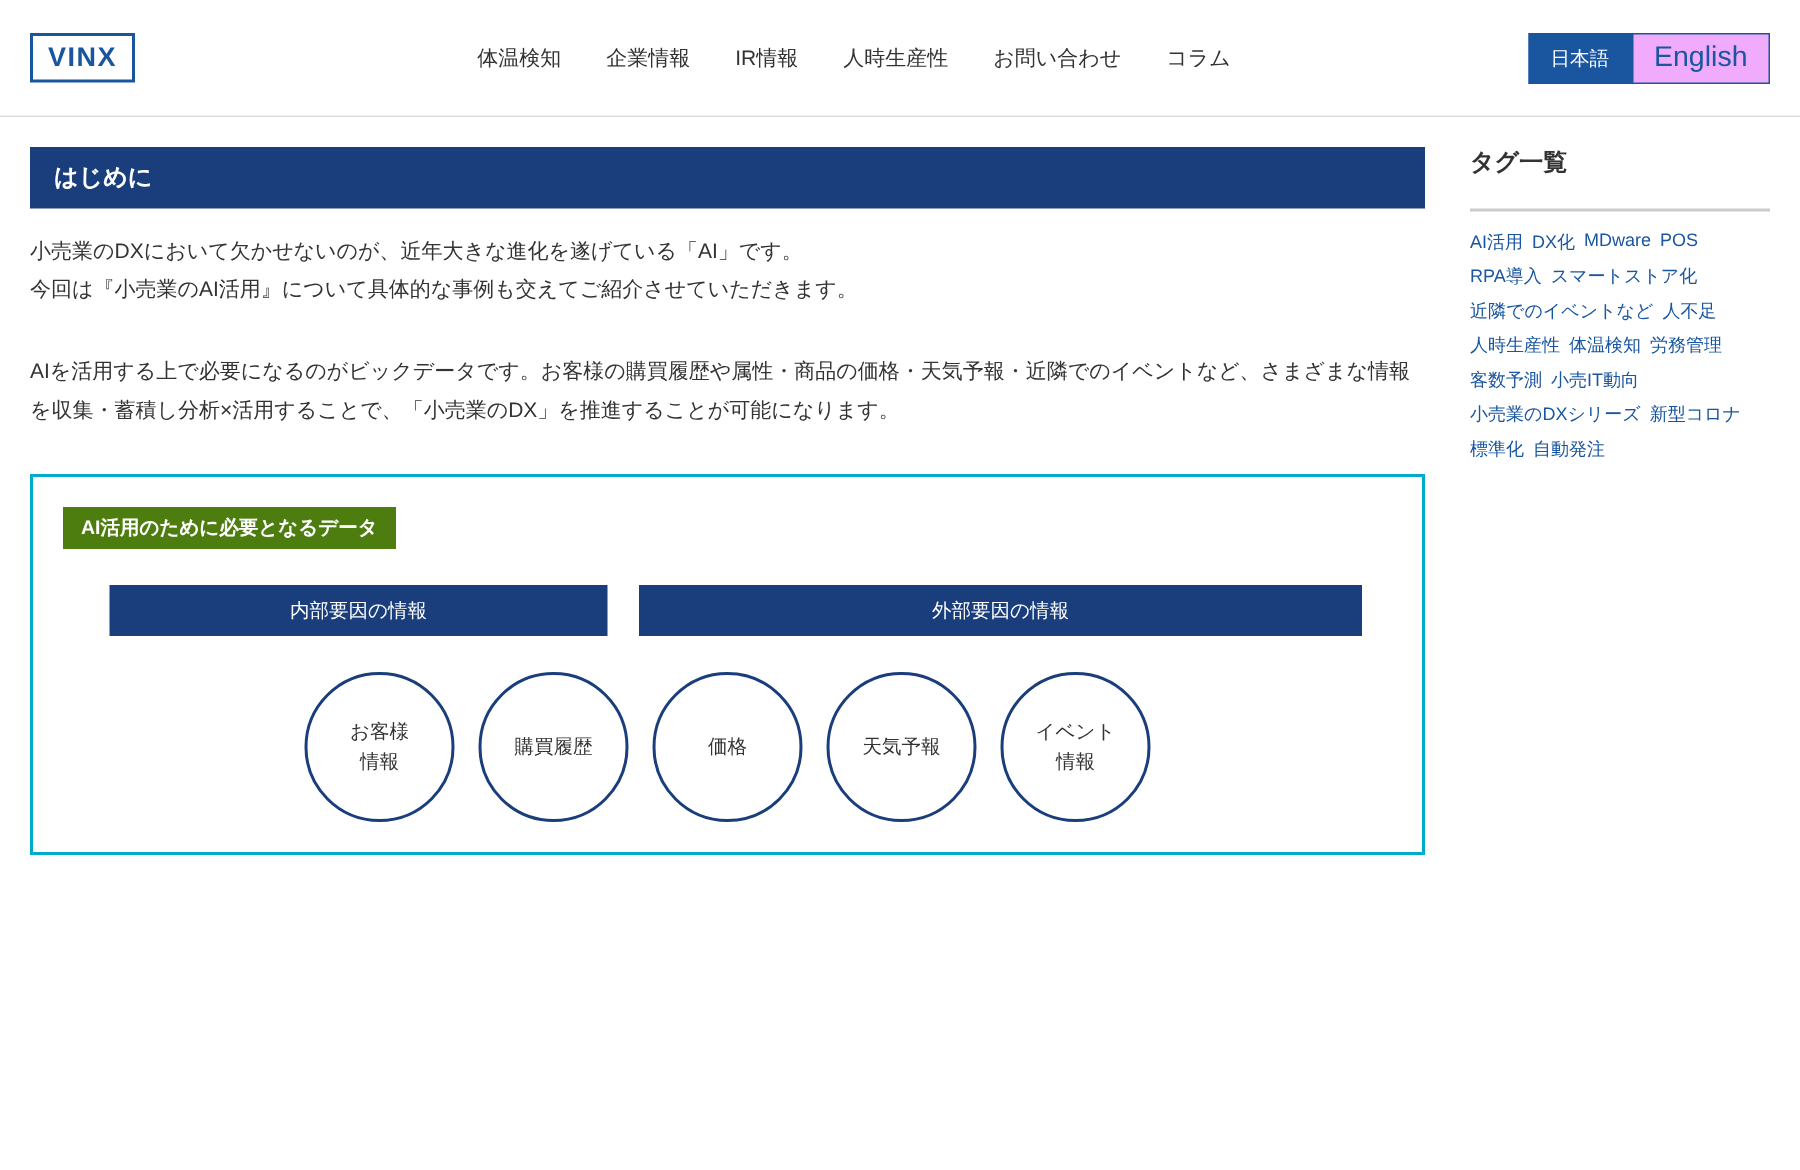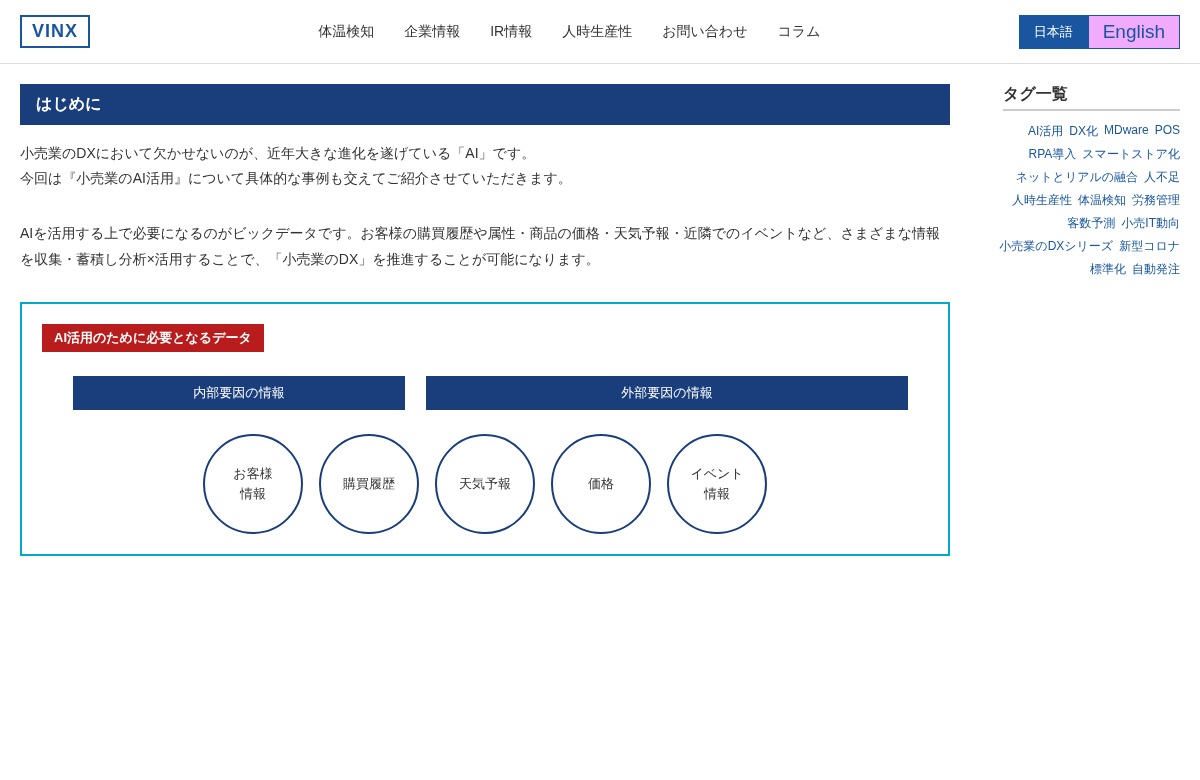--- a/index.html
+++ b/index.html
@@ -3,21 +3,21 @@
   <meta charset="utf-8">
   <style>
     * { box-sizing: border-box; margin: 0; padding: 0; }
     body { font-family: 'Meiryo', 'Hiragino Sans', 'Yu Gothic', sans-serif; background: #fff; color: #333; font-size: 14px; }
 
     
     .header {
       display: flex;
       align-items: center;
       padding: 0 20px;
-      height: 64px;
+      height: 78px;
       border-bottom: 1px solid #ddd;
       background: #fff;
     }
     .logo {
       border: 2px solid #1a56a0;
       color: #1a56a0;
       font-weight: bold;
       font-size: 18px;
       padding: 4px 10px;
       margin-right: 30px;
@@ -91,21 +91,21 @@
       color: #333;
     }
 
     
     .diagram-box {
       border: 2px solid #00aacc;
       padding: 20px;
       margin-top: 10px;
     }
     .diagram-title {
-      background: #b91c1c;
+      background: #4d7c0f;
       color: #fff;
       font-size: 13px;
       font-weight: bold;
       padding: 5px 12px;
       display: inline-block;
       margin-bottom: 24px;
     }
     .diagram-categories {
       display: flex;
       gap: 10px;
@@ -143,30 +143,28 @@
       line-height: 1.5;
       color: #333;
       flex-shrink: 0;
     }
 
     
     .sidebar-title {
       font-size: 16px;
       font-weight: bold;
       color: #333;
-      padding-bottom: 4px;
+      padding-bottom: 20px;
       border-bottom: 2px solid #ccc;
       margin-bottom: 12px;
-      margin-left: 23px;
     }
     .tag-list {
       display: flex;
       flex-wrap: wrap;
       gap: 6px;
-      justify-content: flex-end;
     }
     .tag {
       font-size: 12px;
       color: #1a56a0;
       cursor: pointer;
       white-space: nowrap;
     }
   </style>
 </head>
 <body>
@@ -203,38 +201,38 @@
       <div class="diagram-title">AI活用のために必要となるデータ</div>
 
       <div class="diagram-categories">
         <div class="category-label">内部要因の情報</div>
         <div class="category-label right">外部要因の情報</div>
       </div>
 
       <div class="diagram-circles">
         <div class="circle-item">お客様<br>情報</div>
         <div class="circle-item">購買履歴</div>
+        <div class="circle-item">価格</div>
         <div class="circle-item">天気予報</div>
-        <div class="circle-item">価格</div>
         <div class="circle-item">イベント<br>情報</div>
       </div>
     </div>
 
   </main>
 
   <aside class="sidebar">
     <div class="sidebar-title">タグ一覧</div>
     <div class="tag-list" id="tag-list">
         <span class="tag">AI活用</span>
         <span class="tag">DX化</span>
         <span class="tag">MDware</span>
         <span class="tag">POS</span>
         <span class="tag">RPA導入</span>
         <span class="tag">スマートストア化</span>
-        <span class="tag">ネットとリアルの融合</span>
+        <span class="tag">近隣でのイベントなど</span>
         <span class="tag">人不足</span>
         <span class="tag">人時生産性</span>
         <span class="tag">体温検知</span>
         <span class="tag">労務管理</span>
         <span class="tag">客数予測</span>
         <span class="tag">小売IT動向</span>
         <span class="tag">小売業のDXシリーズ</span>
         <span class="tag">新型コロナ</span>
         <span class="tag">標準化</span>
         <span class="tag">自動発注</span>

